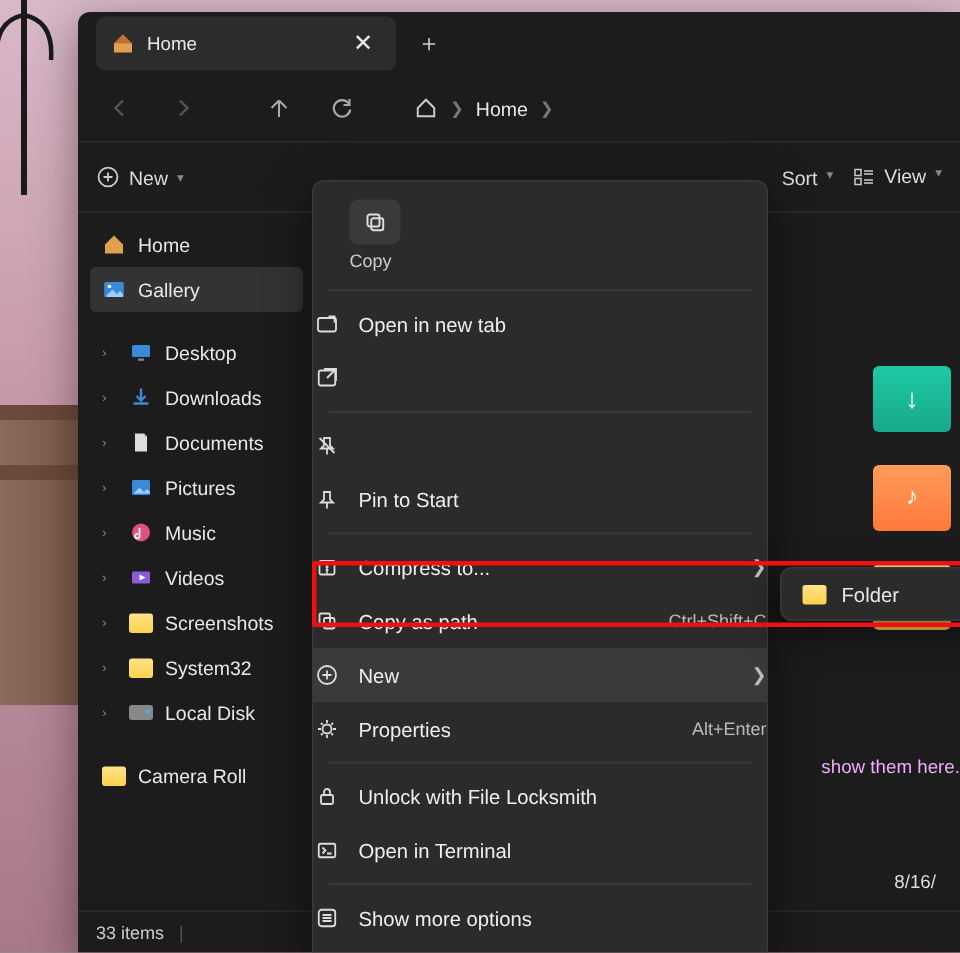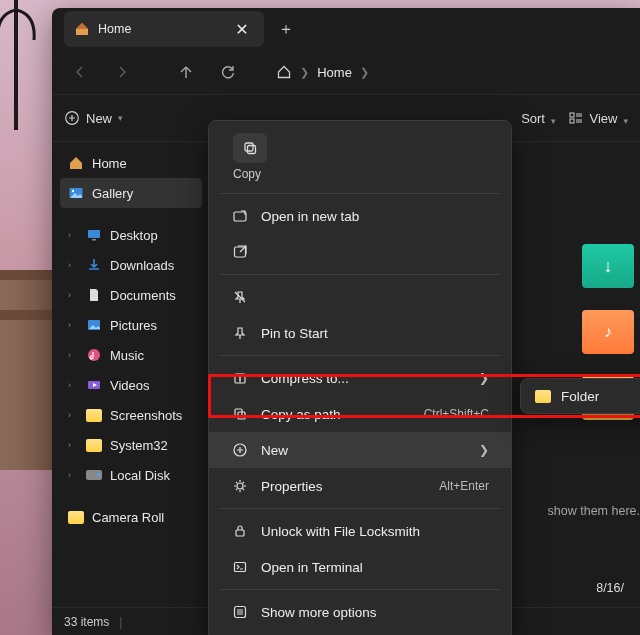--- a/index.html
+++ b/index.html
@@ -37,54 +37,54 @@
   .navbar { display: flex; align-items: center; gap: 6px; height: 44px; padding: 0 10px; }
   .nav-btn { width: 36px; height: 36px; display: flex; align-items: center; justify-content: center; color: #aaa; border-radius: 4px; }
   .nav-btn.disabled { color: #555; }
   .crumb { display: flex; align-items: center; gap: 8px; padding: 0 6px; }
   .crumb-sep { color: #777; font-size: 11px; }
   .crumb-text { font-size: 13px; }
 
   .toolbar { display: flex; align-items: center; height: 48px; padding: 0 12px; border-top: 1px solid #2a2a2a; border-bottom: 1px solid #2a2a2a; }
   .tool-new { display: flex; align-items: center; gap: 6px; font-size: 13px; color: #ddd; }
   .spacer { flex: 1; }
-  .tool-sort, .tool-view { display: flex; align-items: flex-end; gap: 6px; font-size: 13px; color: #ddd; margin-left: 12px; }
+  .tool-sort, .tool-view { display: flex; align-items: flex-start; gap: 6px; font-size: 13px; color: #ddd; margin-left: 12px; }
 
   .body { display: flex; height: calc(100% - 42px - 44px - 48px - 28px); }
   .sidebar { width: 150px; padding: 6px 0 6px 8px; overflow: hidden; }
   .side-item { display: flex; align-items: center; gap: 8px; height: 30px; padding: 0 8px; font-size: 13px; border-radius: 4px; white-space: nowrap; overflow: hidden; }
   .side-item.selected { background: #333; }
   .side-sep { height: 12px; }
   .chev { color: #888; font-size: 9px; width: 10px; display: inline-block; }
   .ic { width: 16px; height: 16px; display: inline-flex; align-items: center; justify-content: center; }
 
   .main { flex: 1; position: relative; }
   .big-tile { position: absolute; width: 52px; height: 44px; border-radius: 4px; }
   .tile1 { right: 6px; top: 102px; background: linear-gradient(#1fc9a3,#17a98a); }
   .tile1::after { content:"↓"; color:#fff; position:absolute; inset:0; display:flex; align-items:center; justify-content:center; font-size:18px; font-weight:bold; }
   .tile2 { right: 6px; top: 168px; background: linear-gradient(#ff9a5a,#ff7a3a); }
   .tile2::after { content:"♪"; color:#fff; position:absolute; inset:0; display:flex; align-items:center; justify-content:center; font-size:16px; }
   .tile3 { right: 6px; top: 234px; background: linear-gradient(#ffe28a,#ffd24a); }
-  .recent-caption { position: absolute; right: 0; top: 362px; font-size: 12.5px; color: #a3a3a3; text-align: center; }
+  .recent-caption { position: absolute; right: 0; top: 362px; font-size: 12.5px; color: #f0abfc; text-align: center; }
   .recent-row { position: absolute; left: 160px; right: 0; bottom: 12px; display: flex; align-items: center; gap: 10px; font-size: 12.5px; color: #ddd; }
   .recent-name { margin-left: 6px; }
   .recent-date { margin-left: auto; margin-right: 16px; }
 
   .status { height: 28px; display: flex; align-items: center; padding: 0 12px; font-size: 12px; color: #ccc; border-top: 1px solid #2a2a2a; gap: 10px; text-align: center; }
 
   .ctxmenu {
     position: absolute; left: 156px; top: 112px; width: 304px;
     background: #2b2b2b; border: 1px solid #3a3a3a; border-radius: 8px;
     box-shadow: 0 10px 30px rgba(0,0,0,.55); padding: 8px 0 10px; z-index: 10;
   }
   .ctx-head { padding: 4px 24px 8px; }
   .ctx-head-icon { width: 34px; height: 30px; display:flex; align-items:center; justify-content:center; background:#3a3a3a; border-radius:6px; color:#ddd; }
   .ctx-head-label { font-size: 12px; color:#ccc; margin-top:4px; }
   .ctx-sep { height:1px; background:#3d3d3d; margin: 4px 10px; }
-  .ctx-item { display:flex; align-items:center; gap:12px; height:36px; padding:0 22px; font-size:13.5px; color:#eee; }
+  .ctx-item { display:flex; align-items:center; gap:12px; height:36px; padding:0 0; font-size:13.5px; color:#eee; }
   .ctx-item.hover { background:#3a3a3a; }
   .ctx-item .shortcut { margin-left:auto; font-size:12px; color:#bbb; }
   .ctx-item .sub { margin-left:auto; color:#bbb; font-size:12px; }
   .ctx-icon { width:18px; height:18px; display:inline-flex; align-items:center; justify-content:center; color:#ddd; }
 
   .highlight-new {
     position:absolute; left:156px; top:366px; width:480px; height:44px;
     border:3px solid #e11; border-radius:2px; z-index:20; pointer-events:none;
   }
 

